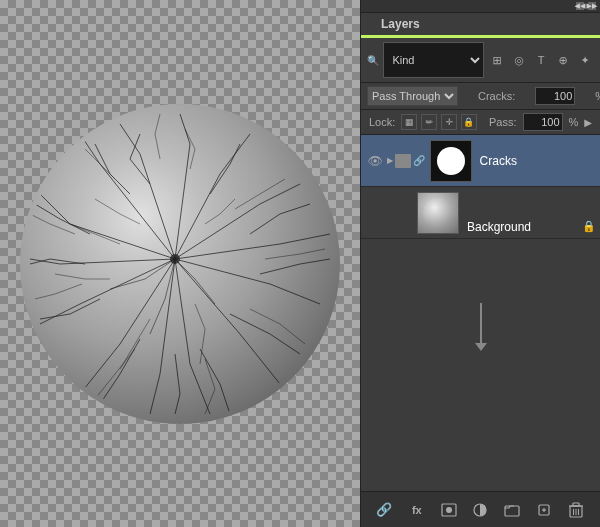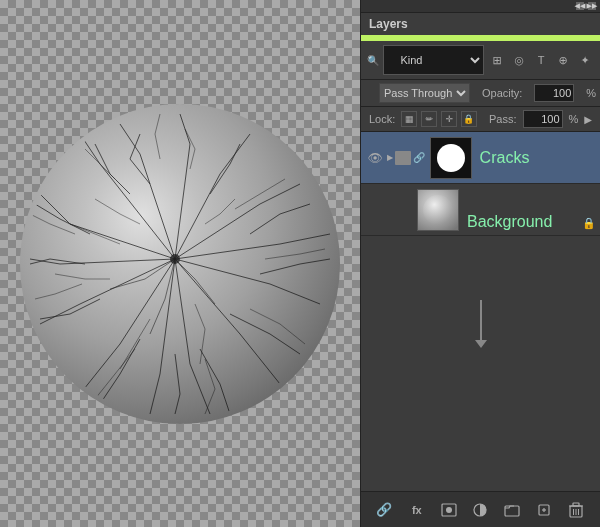--- a/index.html
+++ b/index.html
@@ -76,45 +76,45 @@
       cursor: pointer;
       font-size: 7px;
       display: flex;
       align-items: center;
       justify-content: center;
     }
 
     
     .panel-header {
       background: #3c3c3c;
-      padding: 4px 8px;
+      padding: 4px 20px;
       font-size: 12px;
       font-weight: bold;
       color: #ccc;
-      border-bottom: 6px solid #bef264;
+      border-bottom: 3px solid #bef264;
     }
 
     
     .search-bar {
       display: flex;
       align-items: center;
       padding: 4px 6px;
       gap: 4px;
       background: #3c3c3c;
       border-bottom: 1px solid #222;
     }
 
     .search-input {
       flex: 1;
       background: #1a1a1a;
       border: 1px solid #555;
       color: #ccc;
-      padding: 2px 12px;
-      font-size: 11px;
-      height: 30px;
+      padding: 2px 4px;
+      font-size: 11px;
+      height: 36px;
     }
 
     .search-icon {
       color: #aaa;
       font-size: 10px;
     }
 
     .icon-btn {
       width: 18px;
       height: 18px;
@@ -125,22 +125,22 @@
       display: flex;
       align-items: center;
       justify-content: center;
       font-size: 11px;
     }
 
     
     .blend-row {
       display: flex;
       align-items: center;
-      padding: 3px 18px;
-      gap: 12px;
+      padding: 3px 6px;
+      gap: 20px;
       border-bottom: 1px solid #222;
     }
 
     .blend-select {
       width: 100px;
       height: 20px;
       background: #555;
       border: 1px solid #444;
       color: #ccc;
       font-size: 11px;
@@ -325,22 +325,22 @@
       border-radius: 50%;
       background: radial-gradient(circle at 38% 32%, #eee 0%, #ccc 30%, #aaa 60%, #888 90%);
       position: absolute;
       top: 50%;
       left: 50%;
       transform: translate(-50%, -50%);
     }
 
     .layer-name {
       flex: 1;
-      color: #86efac;
-      font-size: 16px;
+      color: #ffffff;
+      font-size: 12px;
       padding-left: 4px;
     }
 
     .layer-lock-icon {
       width: 12px;
       height: 14px;
       color: #888;
       font-size: 11px;
     }
 
@@ -493,21 +493,21 @@
 
   <div class="blend-row">
     <select class="blend-select">
       <option>Pass Through</option>
       <option>Normal</option>
       <option>Dissolve</option>
       <option>Multiply</option>
       <option>Screen</option>
       <option>Overlay</option>
     </select>
-    <span class="opacity-label">Opacity:</span>
+    <span class="opacity-label">Cracks:</span>
     <input class="opacity-input" type="text" value="100" style="">
     <span class="percent-sign">%</span>
     <span class="panel-arrow">▶</span>
   </div>
 
   <div class="lock-row">
     <span class="lock-label">Lock:</span>
     <div class="lock-icons">
       <button class="lock-icon-btn">▦</button>
       <button class="lock-icon-btn">✏</button>

